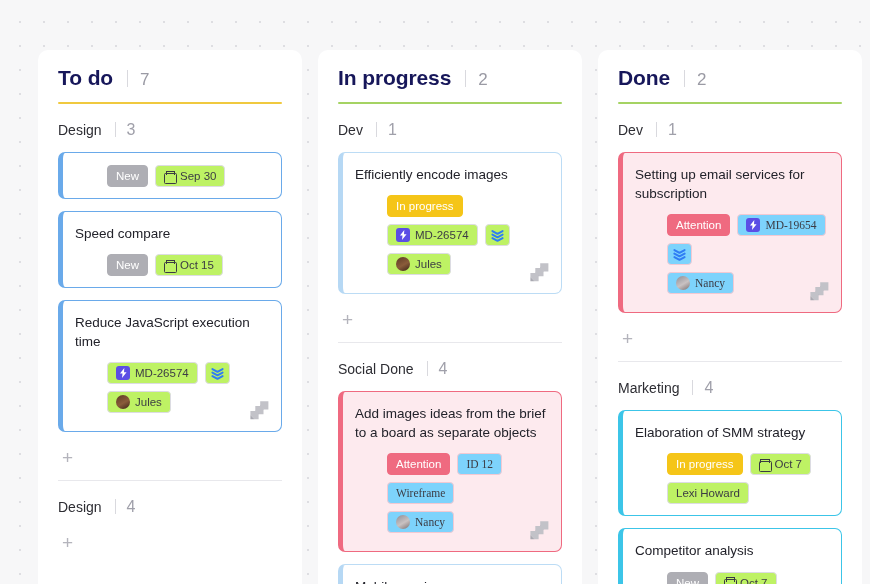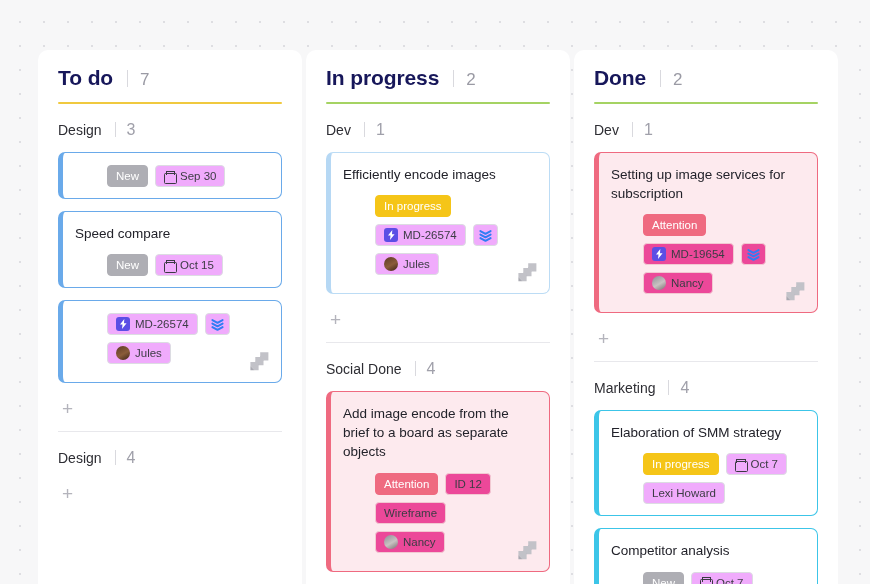--- a/index.html
+++ b/index.html
@@ -14,21 +14,21 @@
     background-size: 24px 24px;
     background-position: 8px 10px;
     position: relative;
   }
 
   #board {
     position: absolute;
     left: 0; top: 0;
     width: 720px; height: 584px;
     display: flex;
-    gap: 4px;
+    gap: 16px;
     padding: 50px 0 0 38px;
   }
 
   .column {
     width: 264px;
     flex: 0 0 264px;
     background: #ffffff;
     border-radius: 10px 10px 0 0;
     padding: 0 20px;
     height: 534px;
@@ -124,40 +124,40 @@
 
   .pill {
     display: inline-flex;
     align-items: center;
     gap: 5px;
     height: 22px;
     padding: 0 8px;
     border-radius: 4px;
     font-size: 11.5px;
     border: 1px solid #dcdce2;
-    background: #f0abfc;
+    background: #bef264;
     color: #3c3c44;
     white-space: nowrap;
   }
   .pill.status-new {
     background: #aeaeb4;
     border-color: #aeaeb4;
     color: #ffffff;
   }
   .pill.status-inprogress {
     background: #f5c518;
     border-color: #f5c518;
     color: #ffffff;
   }
   .pill.status-attention {
     background: #ef6a80;
     border-color: #ef6a80;
     color: #ffffff;
   }
-  .pill.plain-on-pink { background: #ec4899; border-color: #f2c9d2; }
+  .pill.plain-on-pink { background: #7dd3fc; border-color: #f2c9d2; font-family: Liberation Serif, serif; }
   .pill.icon-only { padding: 0 5px; }
 
   
   .ico-cal {
     width: 11px; height: 11px;
     position: relative;
     display: inline-block;
     flex: none;
   }
   .ico-cal::before {
@@ -264,20 +264,21 @@
           <span class="pill status-new">
             <span>New</span>
           </span>
           <span class="pill">
             <span class="ico-cal"></span>
             <span>Oct 15</span>
           </span>
         </div>
       </div>
       <div class="card accent-blue">
+        <div class="card-title">Reduce JavaScript execution time</div>
         <div class="pill-row">
           <span class="pill">
             <span class="ico-md">
               <svg width="9" height="10" viewBox="0 0 9 10">
                 <path d="M5.3 0 1 5.6h2.5L3 10 7.6 4.2H5z" fill="#fff"></path>
               </svg>
             </span>
             <span>MD-26574</span>
           </span>
           <span class="pill icon-only">
@@ -366,21 +367,21 @@
           </svg></span>
       </div>
       <div class="add-row"><button class="add-btn">+</button></div>
       <div class="divider"></div>
       <div class="group-head">
         <span class="group-title">Social Done</span>
         <span class="group-sep"></span>
         <span class="group-count">4</span>
       </div>
       <div class="card accent-red">
-        <div class="card-title">Add image encode from the brief to a board as separate objects</div>
+        <div class="card-title">Add images ideas from the brief to a board as separate objects</div>
         <div class="pill-row">
           <span class="pill status-attention">
             <span>Attention</span>
           </span>
           <span class="pill plain-on-pink">
             <span>ID 12</span>
           </span>
           <span class="pill plain-on-pink">
             <span>Wireframe</span>
           </span>
@@ -410,21 +411,21 @@
         <span class="col-count-sep"></span>
         <span class="col-count">2</span>
       </div>
       <div class="col-rule" style="background: rgb(165, 211, 99);"></div>
       <div class="group-head">
         <span class="group-title">Dev</span>
         <span class="group-sep"></span>
         <span class="group-count">1</span>
       </div>
       <div class="card accent-red">
-        <div class="card-title">Setting up image services for subscription</div>
+        <div class="card-title">Setting up email services for subscription</div>
         <div class="pill-row">
           <span class="pill status-attention">
             <span>Attention</span>
           </span>
           <span class="pill plain-on-pink">
             <span class="ico-md">
               <svg width="9" height="10" viewBox="0 0 9 10">
                 <path d="M5.3 0 1 5.6h2.5L3 10 7.6 4.2H5z" fill="#fff"></path>
               </svg>
             </span>

